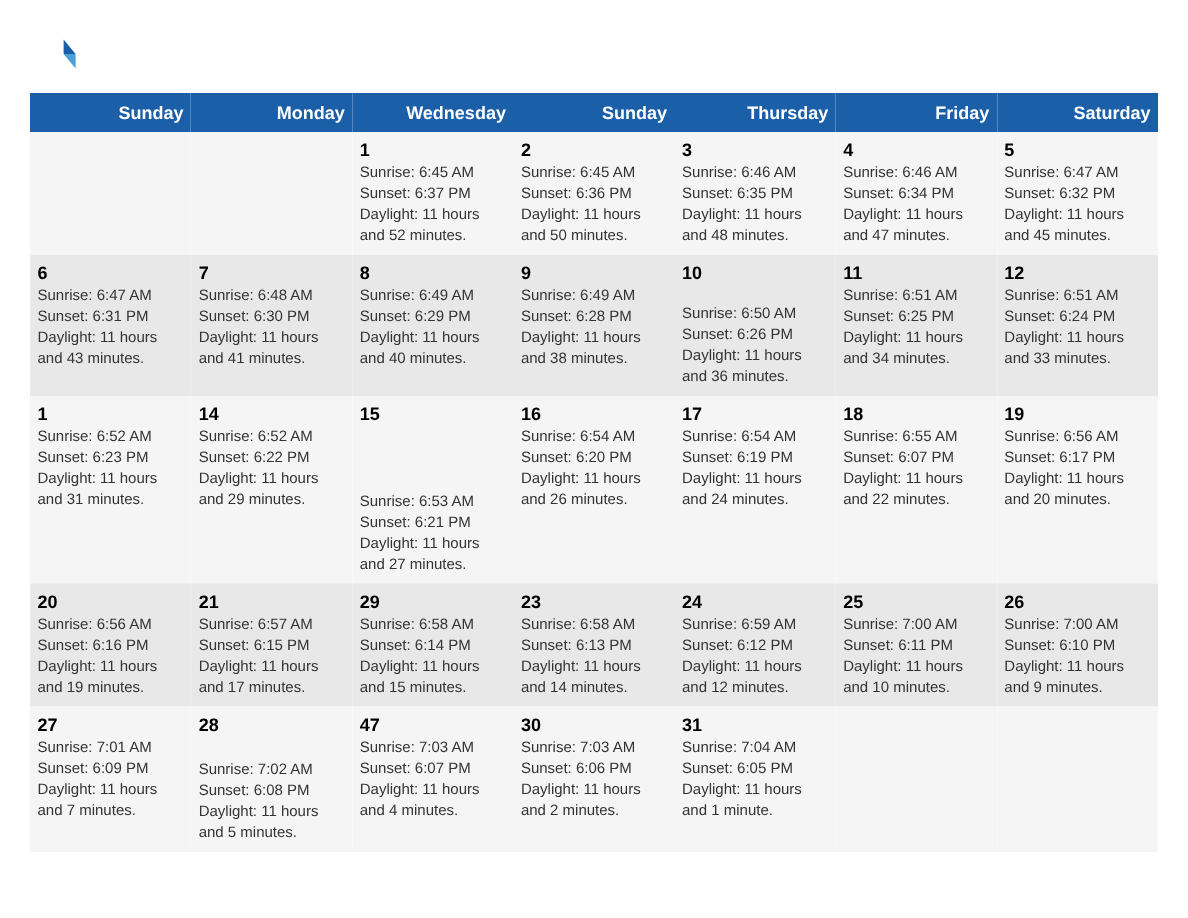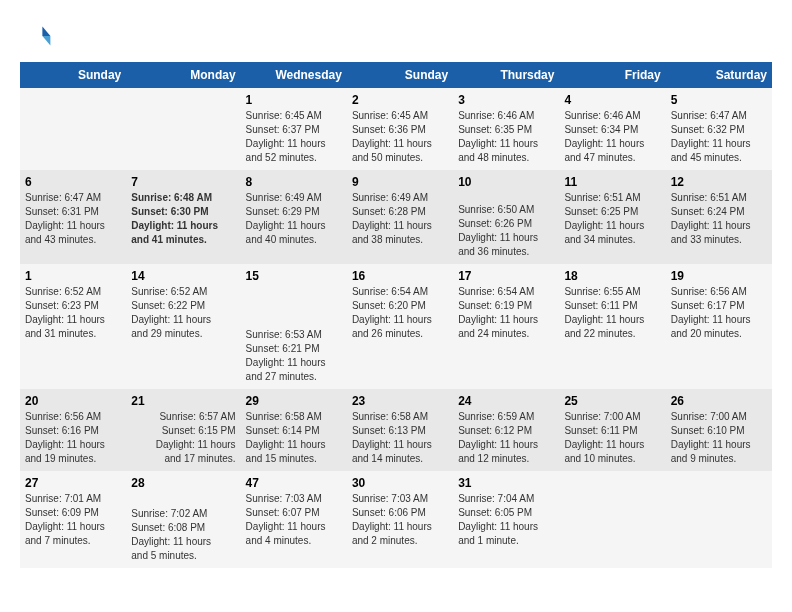--- a/index.html
+++ b/index.html
@@ -164,21 +164,21 @@
       <tr>
         <td>
           <span class="day-num">6</span>
           <div class="day-info" style="white-space: pre-line;">Sunrise: 6:47 AM
 Sunset: 6:31 PM
 Daylight: 11 hours
 and 43 minutes.</div>
         </td>
         <td>
           <span class="day-num">7</span>
-          <div class="day-info" style="white-space: pre-line; font-weight: bold;">Sunrise: 6:48 AM
+          <div class="day-info" style="white-space: pre-line;">Sunrise: 6:48 AM
 Sunset: 6:30 PM
 Daylight: 11 hours
 and 41 minutes.</div>
         </td>
         <td>
           <span class="day-num">8</span>
           <div class="day-info" style="white-space: pre-line;">Sunrise: 6:49 AM
 Sunset: 6:29 PM
 Daylight: 11 hours
 and 40 minutes.</div>
@@ -244,21 +244,21 @@
         <td>
           <span class="day-num">17</span>
           <div class="day-info" style="white-space: pre-line;">Sunrise: 6:54 AM
 Sunset: 6:19 PM
 Daylight: 11 hours
 and 24 minutes.</div>
         </td>
         <td>
           <span class="day-num">18</span>
           <div class="day-info" style="white-space: pre-line;">Sunrise: 6:55 AM
-Sunset: 6:11 PM
+Sunset: 6:07 PM
 Daylight: 11 hours
 and 22 minutes.</div>
         </td>
         <td>
           <span class="day-num">19</span>
           <div class="day-info" style="white-space: pre-line;">Sunrise: 6:56 AM
 Sunset: 6:17 PM
 Daylight: 11 hours
 and 20 minutes.</div>
         </td>
@@ -266,21 +266,21 @@
       <tr>
         <td>
           <span class="day-num">20</span>
           <div class="day-info" style="white-space: pre-line;">Sunrise: 6:56 AM
 Sunset: 6:16 PM
 Daylight: 11 hours
 and 19 minutes.</div>
         </td>
         <td>
           <span class="day-num">21</span>
-          <div class="day-info" style="white-space: pre-line; text-align: right;">Sunrise: 6:57 AM
+          <div class="day-info" style="white-space: pre-line;">Sunrise: 6:57 AM
 Sunset: 6:15 PM
 Daylight: 11 hours
 and 17 minutes.</div>
         </td>
         <td>
           <span class="day-num">29</span>
           <div class="day-info" style="white-space: pre-line;">Sunrise: 6:58 AM
 Sunset: 6:14 PM
 Daylight: 11 hours
 and 15 minutes.</div>

